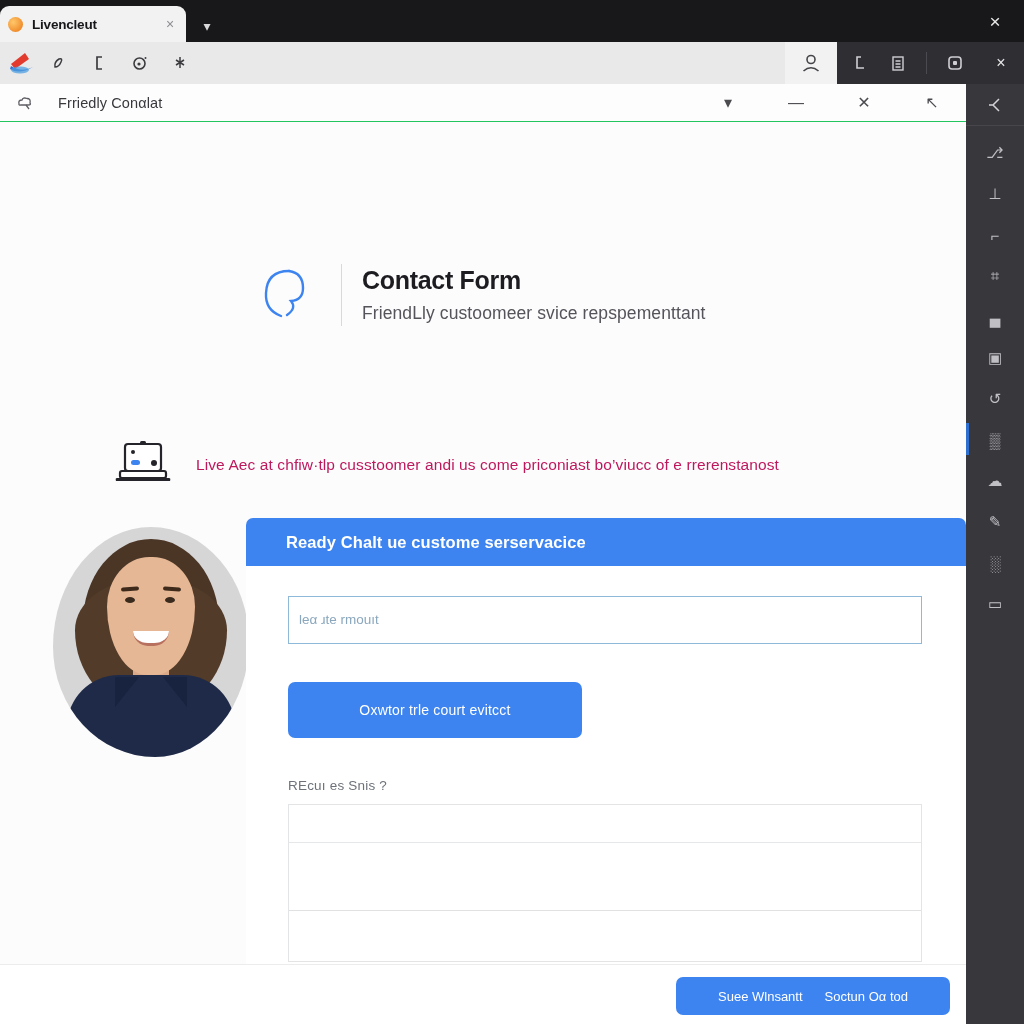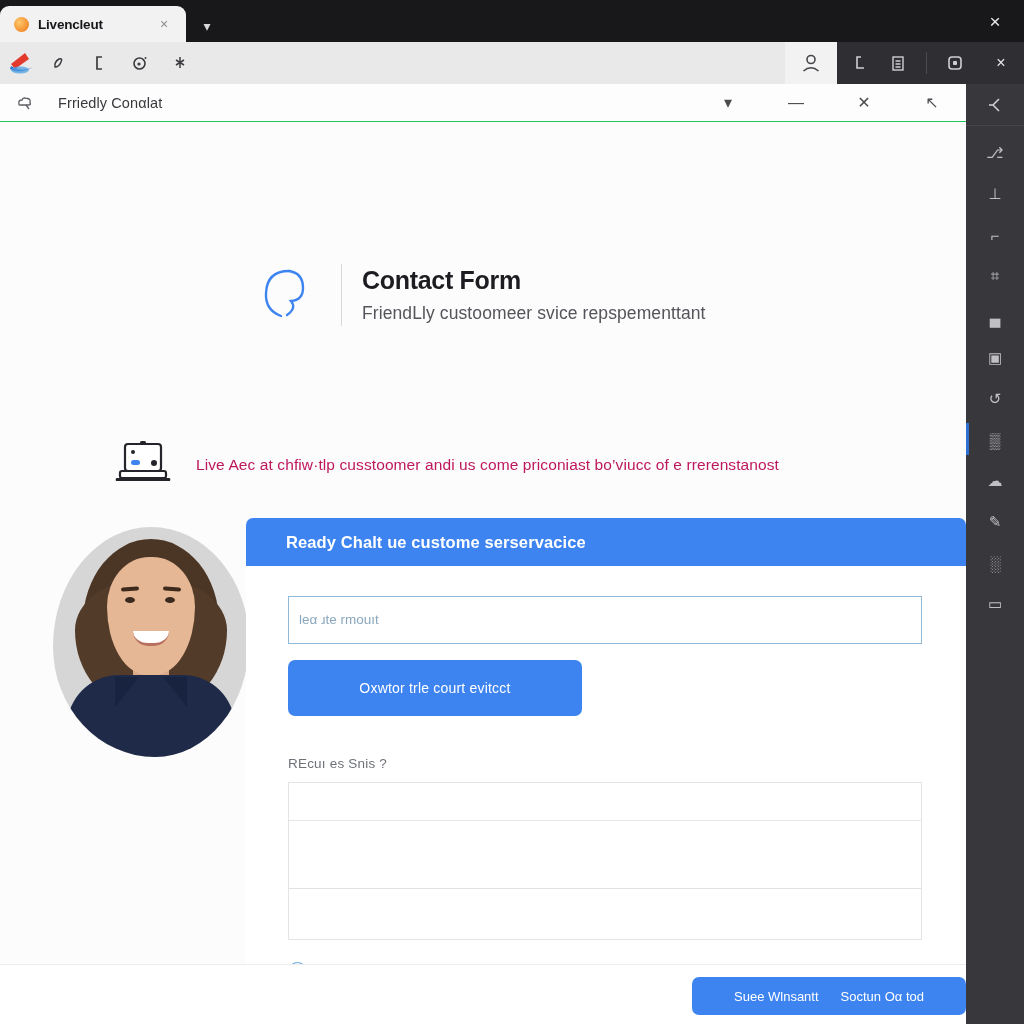--- a/index.html
+++ b/index.html
@@ -22,21 +22,21 @@
     position:absolute; right:10px; top:2px; width:38px; height:38px;
     display:flex; align-items:center; justify-content:center;
     color:#e8e8e8; font-size:19px; line-height:1;
   }
 
   
   .tabstrip { position:absolute; left:0; top:0; width:1024px; height:42px; }
   .tab {
     position:absolute; left:0; top:6px; width:186px; height:36px;
     background:#f2f2f3; border-radius:9px 9px 0 0;
-    display:flex; align-items:center; padding:0 14px; gap:9px;
+    display:flex; align-items:center; padding:0 8px; gap:9px;
   }
   .tab-favicon {
     width:15px; height:15px; border-radius:50%;
     background: radial-gradient(circle at 35% 35%, #ffc86b 0%, #f08a2a 75%);
     flex:0 0 auto;
   }
   .tab-title {
     font-size:13.5px; font-weight:700; color:#17171a;
     letter-spacing:-0.2px; white-space:nowrap; overflow:hidden;
   }
@@ -157,21 +157,21 @@
   .form-body { background:#ffffff; padding:30px 42px 0 42px; }
 
   .field-label { font-size:13.5px; color:#6d7279; margin-bottom:11px; filter:blur(0.45px); letter-spacing:0.2px; }
   .text-input {
     width:634px; height:48px; border:1px solid #8fb9d8;
     background:#fff; display:flex; align-items:flex-end; padding:0 0 16px 10px;
   }
   .text-input-ph { font-size:13.5px; color:#8aa7bd; filter:blur(0.5px); }
 
   .primary-btn {
-    margin-top:16px; width:294px; height:56px;
+    margin-top:38px; width:294px; height:56px;
     background:#3d84f0; border-radius:7px;
     display:flex; align-items:center; justify-content:center;
     color:#fff; font-size:14px; letter-spacing:0.2px; filter:blur(0.25px);
   }
 
   .field-label-2 { margin-top:40px; }
   .textarea-box { width:634px; border:1px solid #e3e4e6; background:#fff; }
   .ta-row-1 { height:38px; border-bottom:1px solid #e6e7e9; }
   .ta-row-2 { height:68px; border-bottom:1px solid #e0e1e3; }
   .ta-row-3 { height:50px; }
@@ -181,21 +181,21 @@
   .check-text { font-size:13.5px; color:#5d6a76; filter:blur(0.45px); }
 
   .ghost-line { position:absolute; left:919px; top:455px; width:1px; height:370px; background:#ececee; }
 
   
   .footer {
     position:absolute; left:0; bottom:0; width:966px; height:60px;
     background:#ffffff; border-top:1px solid #ececed;
   }
   .footer-btn {
-    position:absolute; right:0; top:12px; width:274px; height:38px;
+    position:absolute; right:16px; top:12px; width:274px; height:38px;
     background:#3d84f0; border-radius:7px;
     display:flex; align-items:center; justify-content:center; gap:22px;
     color:#fff; font-size:13px; filter:blur(0.3px);
   }
 
   
   .rail {
     position:absolute; right:0; top:84px; width:58px; height:940px;
     background:#38383c;
   }

